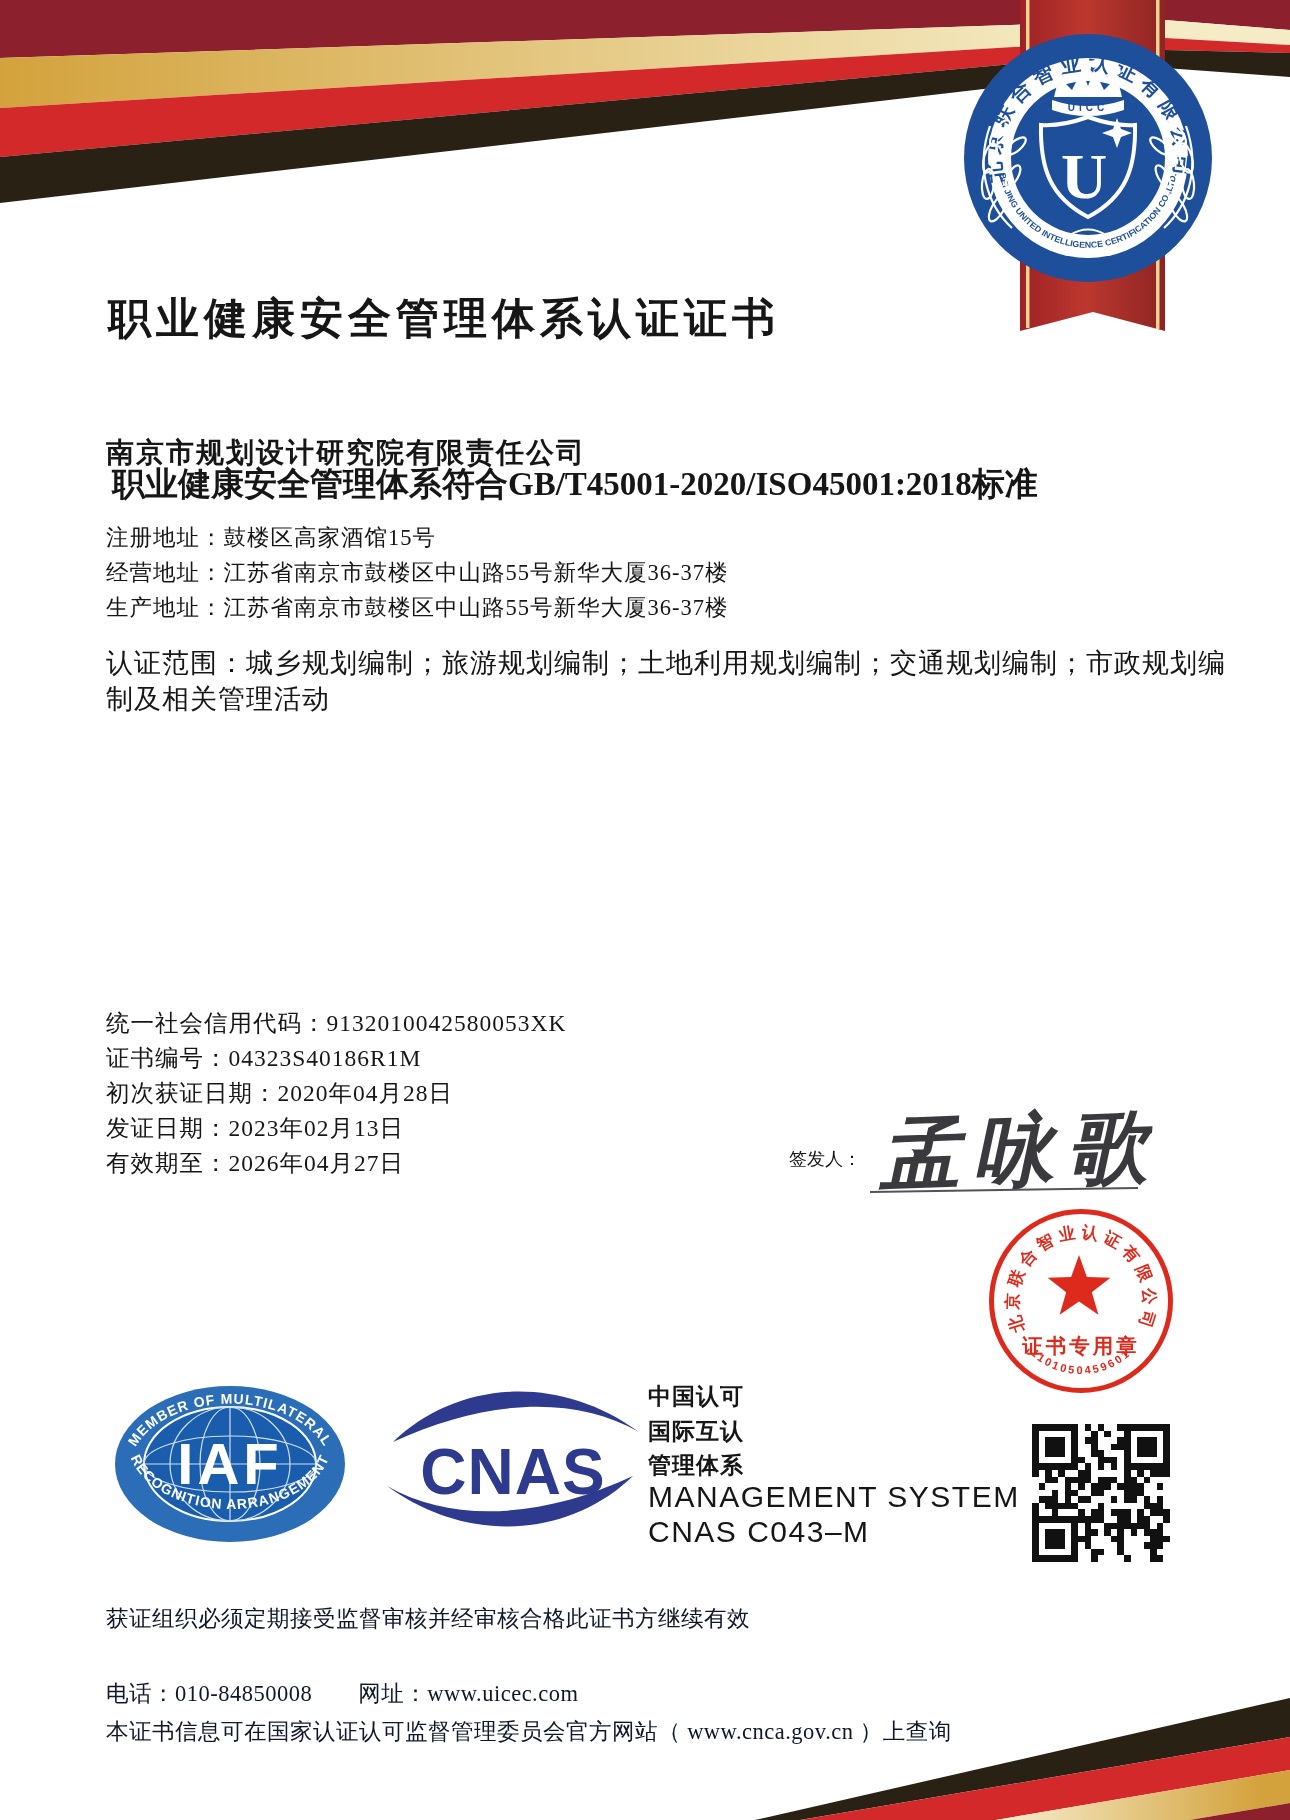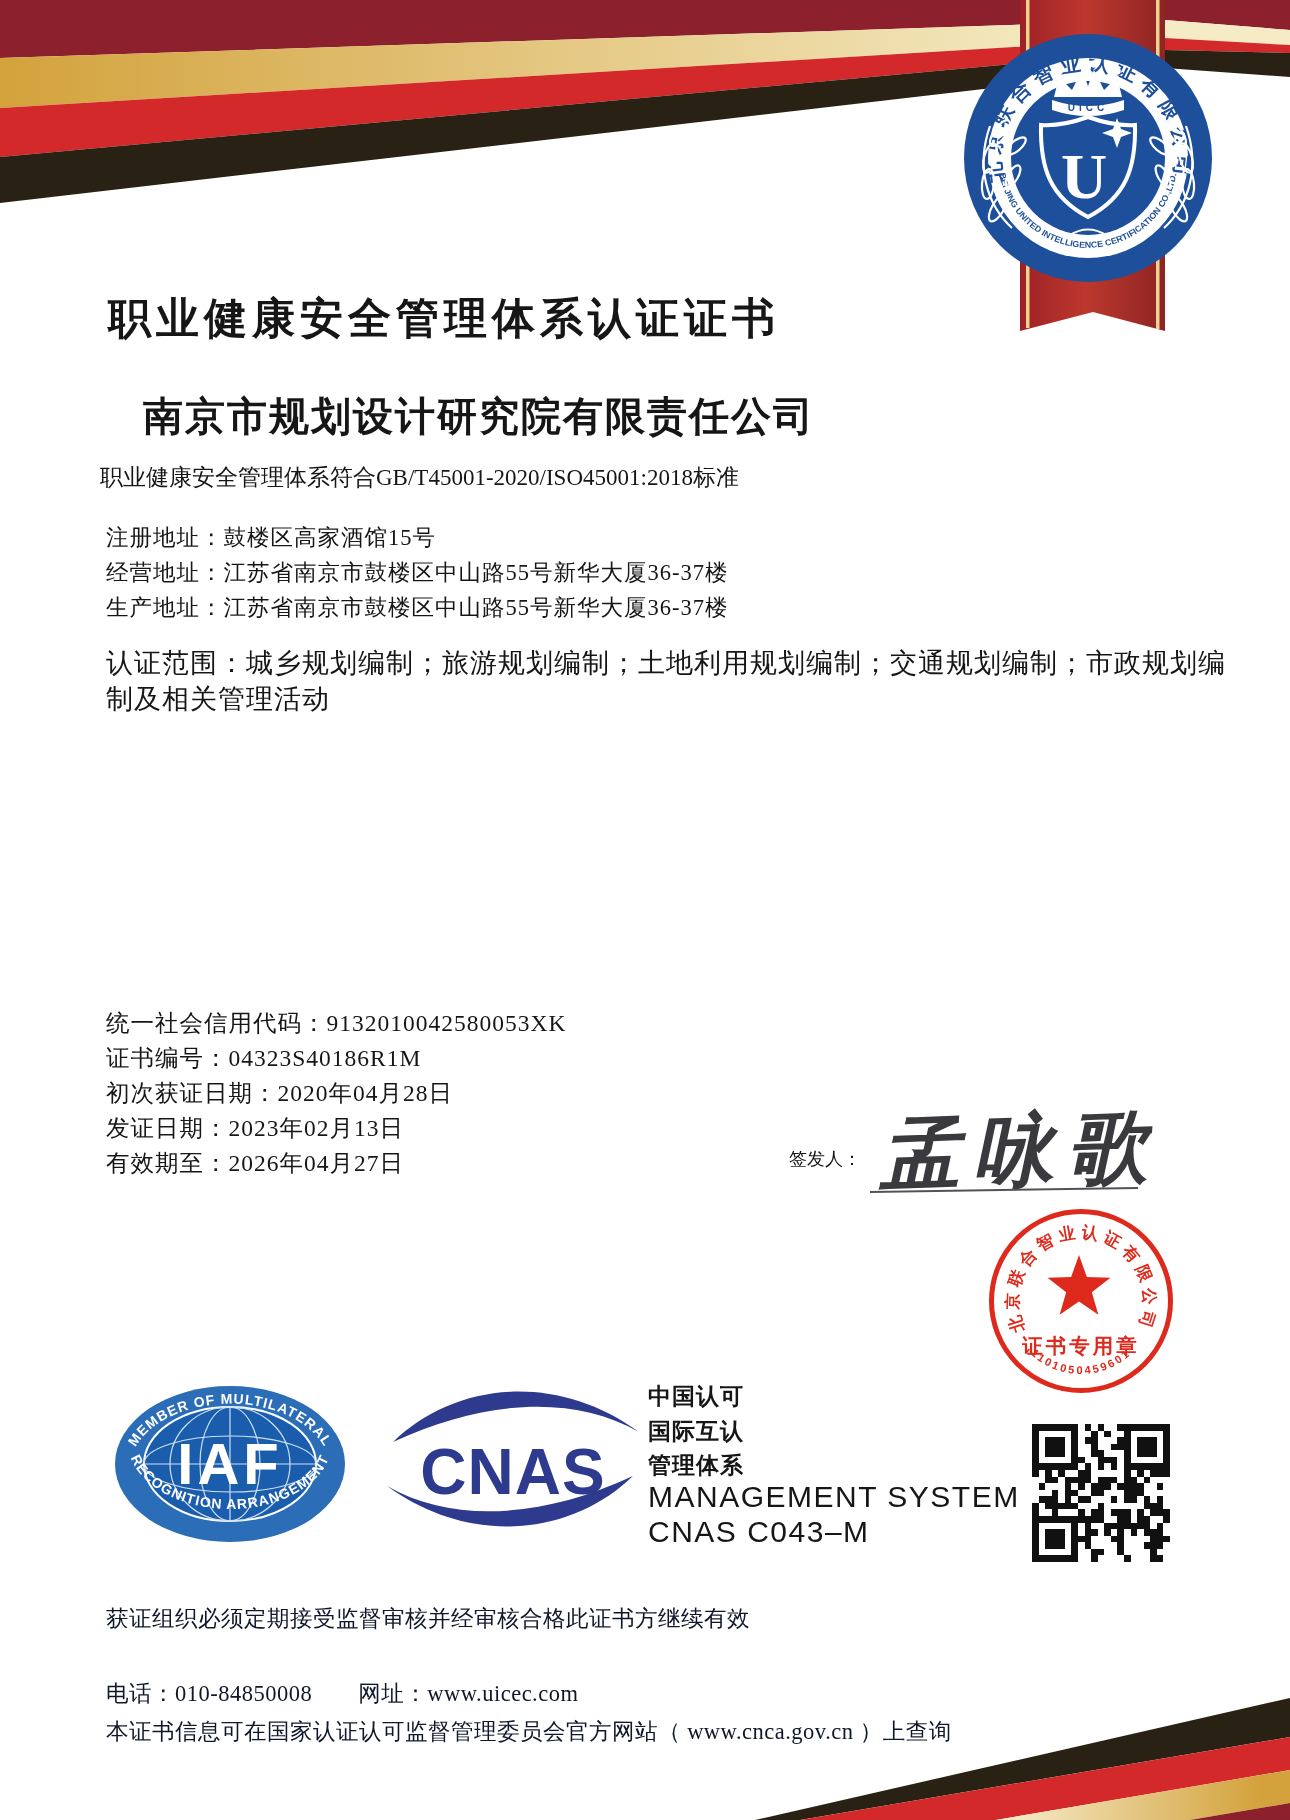--- a/index.html
+++ b/index.html
@@ -1,21 +1,21 @@
 <!DOCTYPE html>
 <html><head>
 <meta charset="utf-8">
 <style>
   html,body{margin:0;padding:0;background:#e8e8e8;}
   .page{position:relative;width:1290px;height:1820px;background:#ffffff;overflow:hidden;
         font-family:"Liberation Serif","DejaVu Serif",serif;color:#161616;margin:0 auto;}
   .abs{position:absolute;}
   .title{left:108px;top:290px;font-size:43px;letter-spacing:5px;font-weight:600;white-space:nowrap;text-align:right;}
-  .company{left:106px;top:389px;font-size:40px;font-weight:bold;letter-spacing:2px;white-space:nowrap;margin-left:37px;}
-  .standard{left:100px;top:462px;font-size:23px;font-weight:normal;white-space:nowrap;}
+  .company{left:106px;top:434px;font-size:28px;font-weight:bold;letter-spacing:2px;white-space:nowrap;}
+  .standard{left:112px;top:462px;font-size:33px;font-weight:bold;white-space:nowrap;}
   .addr{left:106px;font-size:22.5px;letter-spacing:1px;white-space:nowrap;}
   .scope{left:106px;font-size:27px;letter-spacing:1px;white-space:nowrap;}
   .detail{left:106px;font-size:23.5px;letter-spacing:1px;white-space:nowrap;}
   .signer{left:789px;top:1147px;font-size:18px;white-space:nowrap;}
   .acc-cn{left:648px;font-size:23px;font-weight:bold;letter-spacing:1px;
           font-family:"Liberation Sans","DejaVu Sans",sans-serif;white-space:nowrap;}
   .acc-en{left:648px;font-size:30px;font-weight:normal;letter-spacing:1.5px;
           font-family:"Liberation Sans","DejaVu Sans",sans-serif;white-space:nowrap;text-align:right;}
   .footer{left:106px;font-size:22.5px;letter-spacing:0.5px;white-space:nowrap;color:#0f172a;}
   svg text{font-family:"Liberation Serif","DejaVu Serif",serif;}

